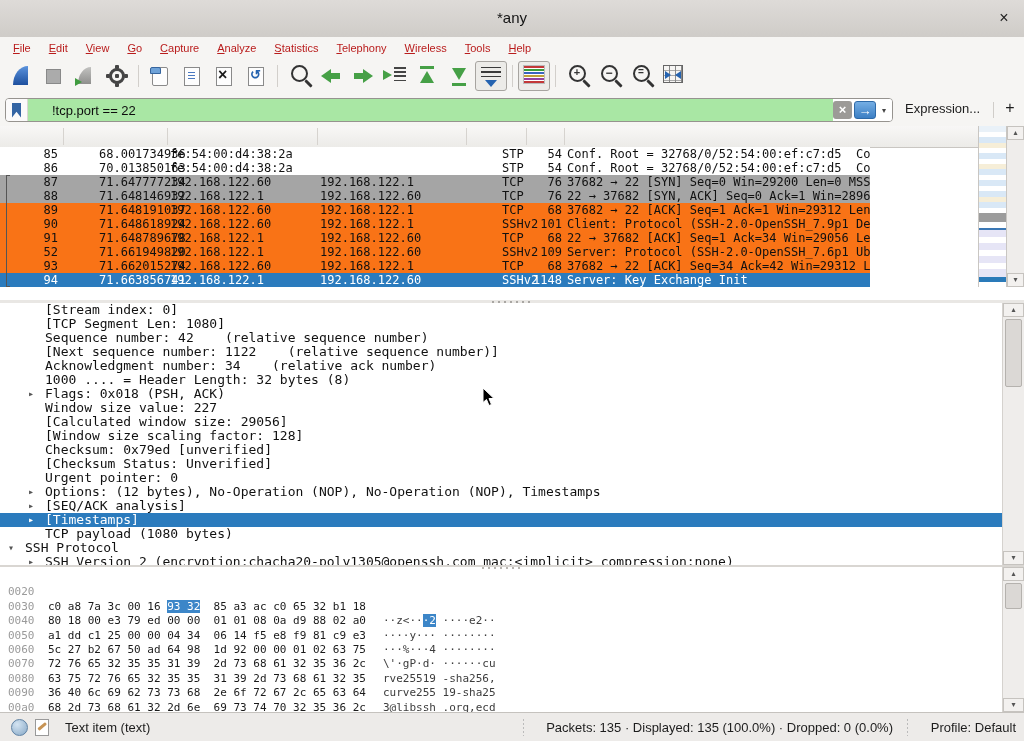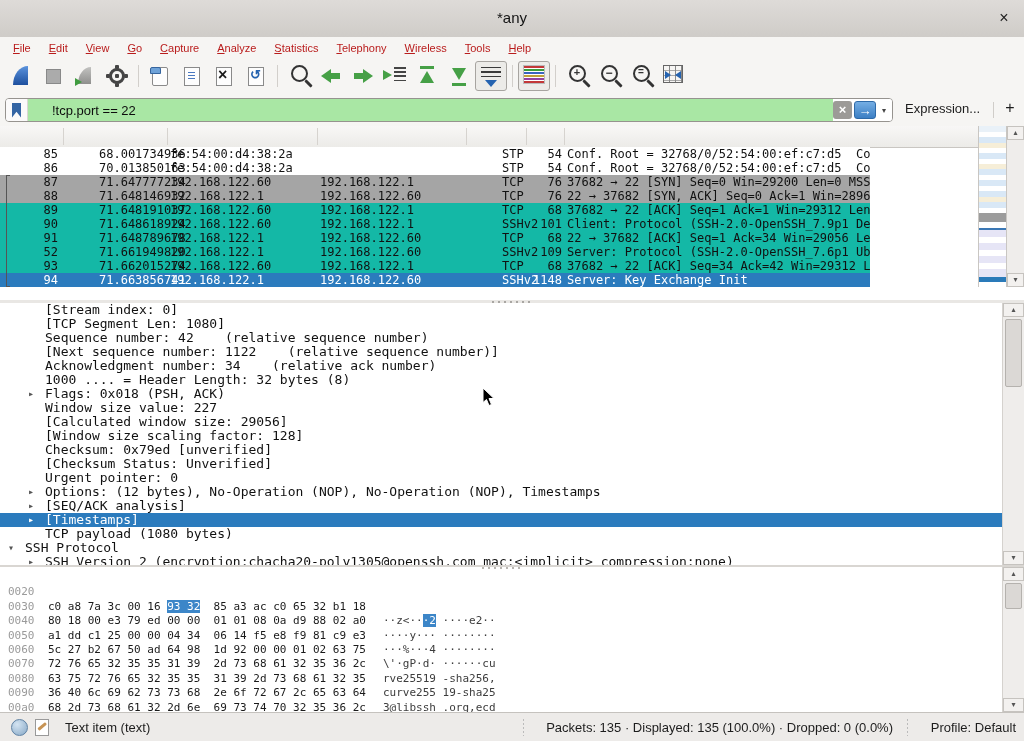--- a/index.html
+++ b/index.html
@@ -115,21 +115,21 @@
   .plist{position:absolute;top:126px;left:0;width:1024px;height:161px;background:#fff;overflow:hidden;}
   .phead{position:absolute;top:0;left:0;width:978px;height:21px;
          background:linear-gradient(#f8f7f6,#ecebe8);border-bottom:1px solid #c9c6c2;font-size:13px;}
   .hcol{position:absolute;top:3px;white-space:nowrap;}
   .h-no{left:4px;} .h-time{left:66px;} .h-src{left:170px;} .h-dst{left:320px;}
   .h-proto{left:470px;} .h-len{left:528px;width:35px;overflow:hidden;} .h-info{left:567px;}
   .hdiv{position:absolute;top:2px;width:1px;height:17px;background:#d6d3cf;}
   .prows{position:absolute;top:21px;left:0;width:870px;height:140px;overflow:hidden;
          font-family:"DejaVu Sans Mono",monospace;font-size:12px;}
   .prow{position:relative;height:14px;line-height:14px;white-space:nowrap;}
-  .prow.stp{background:#fff;} .prow.gray{background:#a5a5a5;} .prow.tcp{background:#14b8a6;}
+  .prow.stp{background:#fff;} .prow.gray{background:#a5a5a5;} .prow.tcp{background:#f97316;}
   .prow.selected{background:#2b7bbd;color:#fff;}
   .pc{position:absolute;top:0;} 
   .c-no{left:0;width:58px;text-align:right;} .c-time{left:99px;} .c-src{left:170px;}
   .c-dst{left:320px;} .c-proto{left:474px;margin-left:28px;} .c-len{left:500px;width:62px;text-align:right;}
   .c-info{left:567px;width:411px;overflow:hidden;white-space:pre;}
   .convo{position:absolute;left:6px;top:49px;width:1px;height:112px;background:#555;}
   .convo::before,.convo::after{content:"";position:absolute;left:0;width:4px;height:1px;background:#555;}
   .convo::before{top:0;} .convo::after{bottom:0;}
   .mmap{position:absolute;left:978px;top:0;width:28px;height:161px;border-left:1px solid #c9c6c2;
         box-sizing:border-box;overflow:hidden;background:#fff;}

